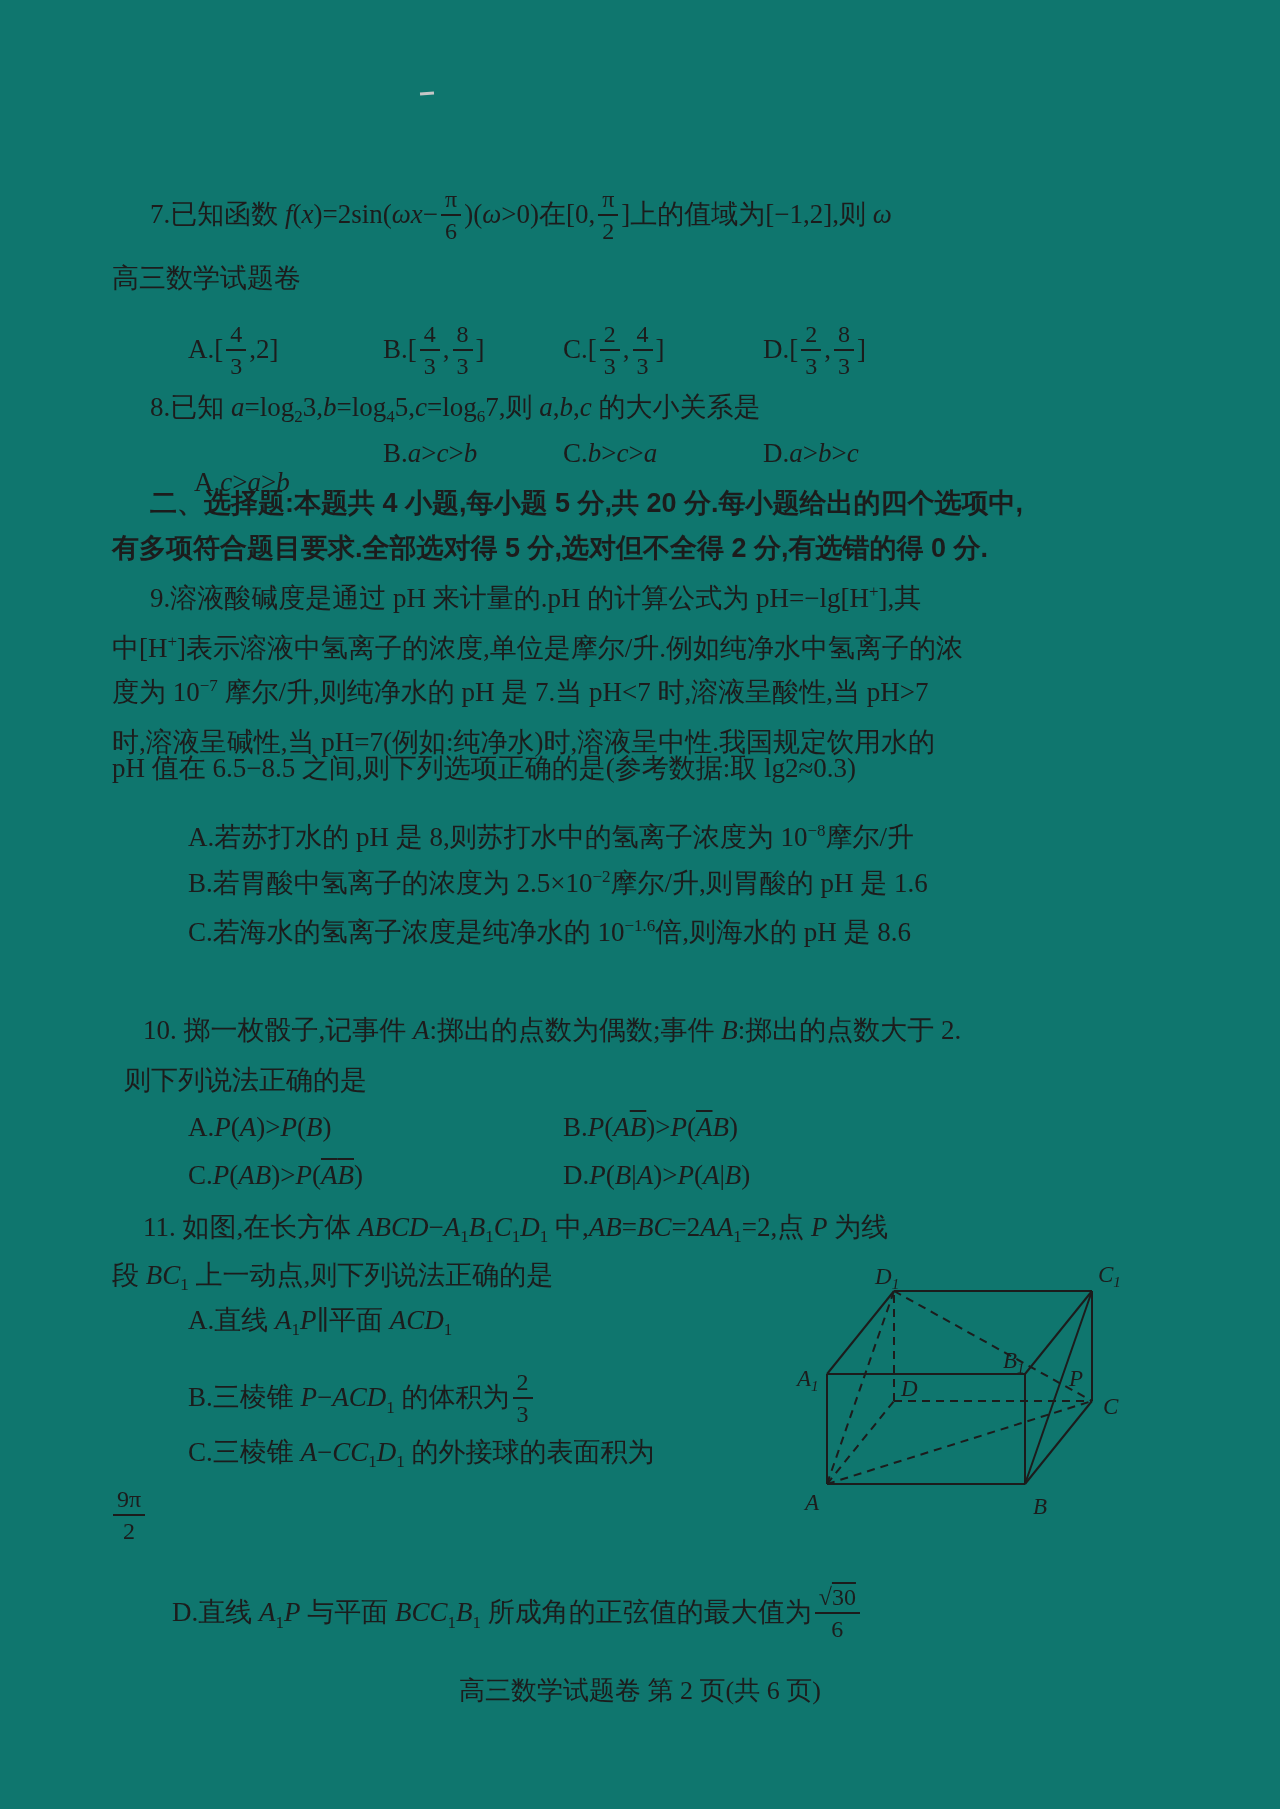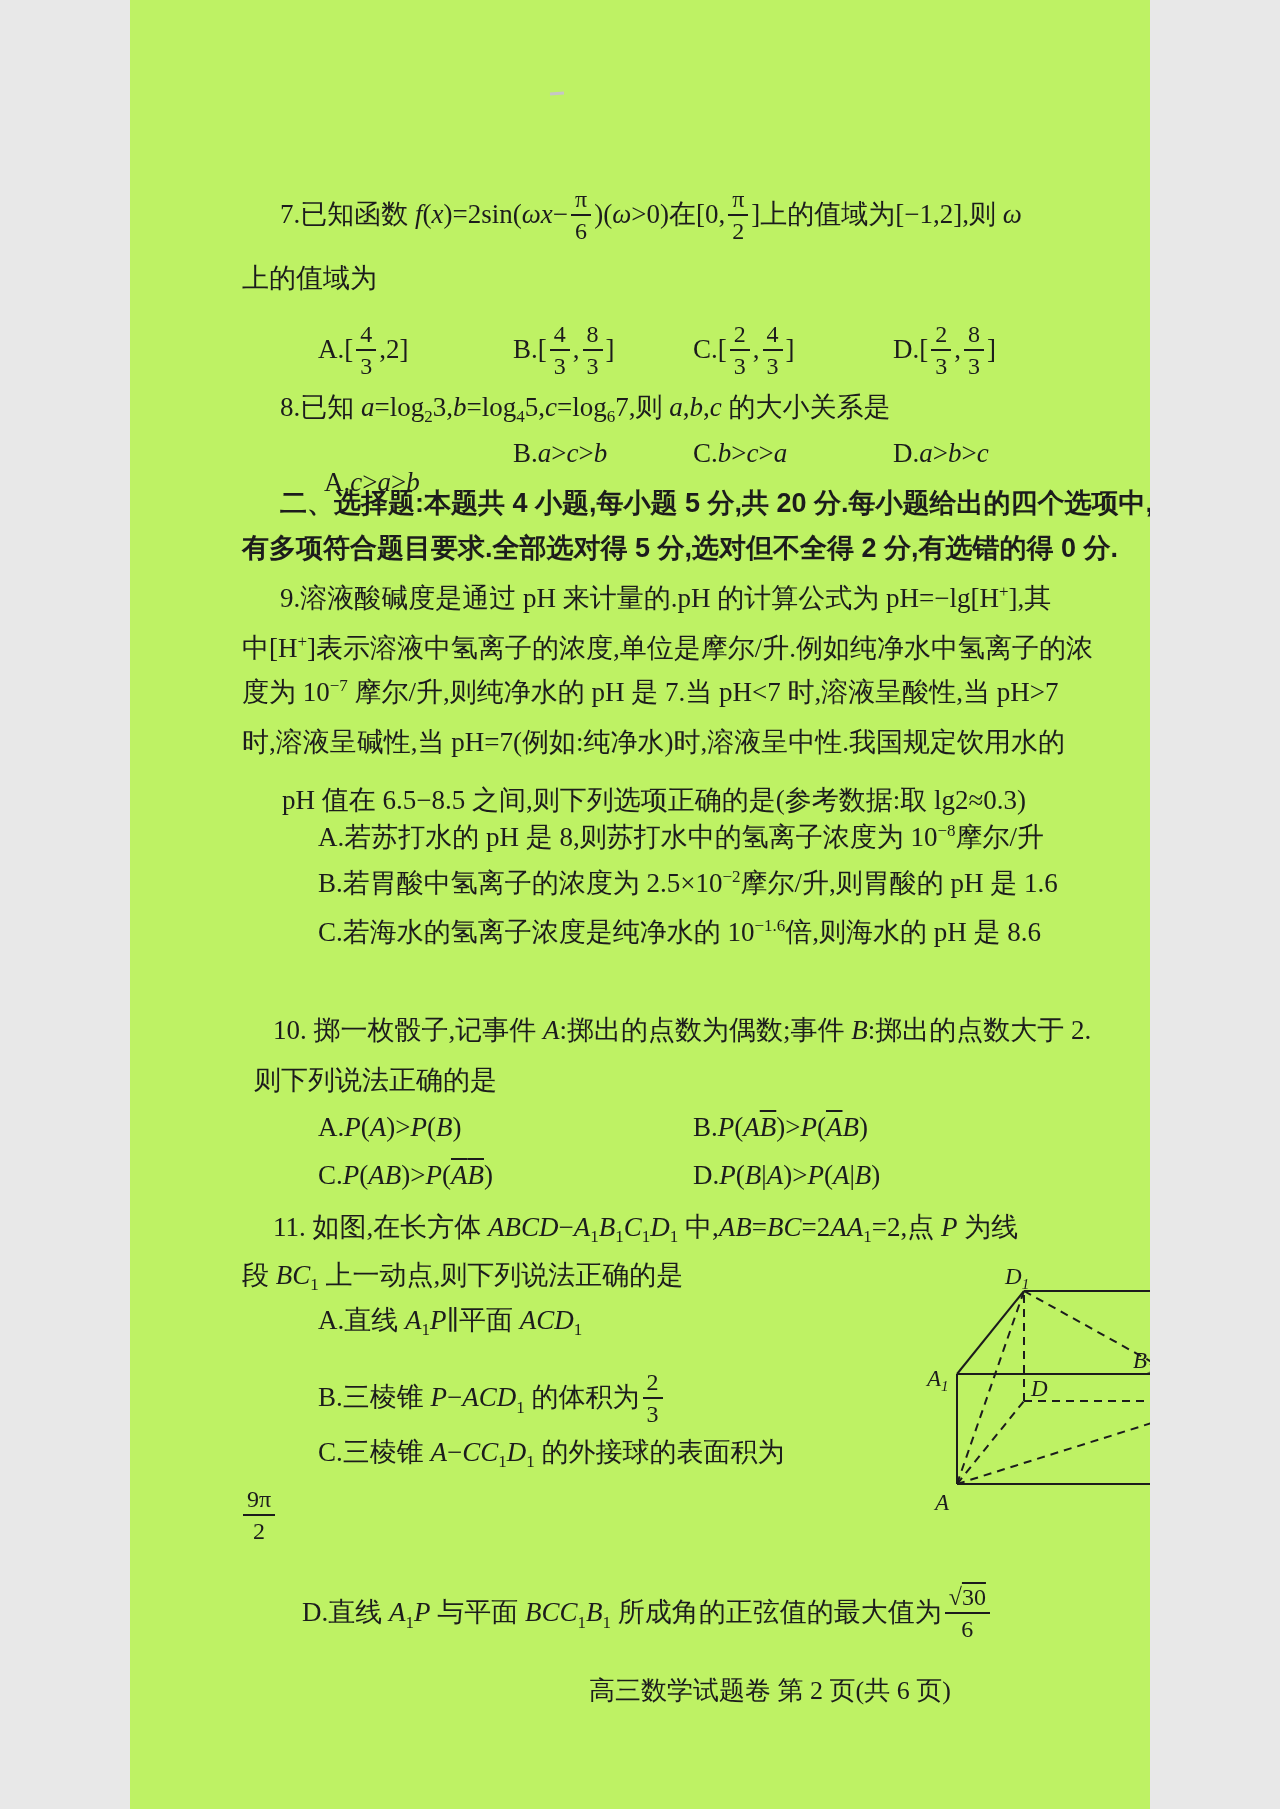--- a/index.html
+++ b/index.html
@@ -1,18 +1,18 @@
 <!DOCTYPE html>
 <html><head>
 <meta charset="utf-8">
 <style>
   html,body { margin:0; padding:0; background:#e8e8e8; }
   .page {
-    position:relative; width:1020px; height:1809px; margin:0 auto;
-    background:#bef264; overflow:hidden;
+    position:relative; width:1280px; height:1809px; margin:0 auto;
+    background:#0f766e; overflow:hidden;
     font-family:"Liberation Serif","DejaVu Serif",serif; color:#1c1c1c;
   }
   .line { position:absolute; white-space:nowrap; font-size:27px; line-height:34px; }
   .hei  { font-family:"Liberation Sans","DejaVu Sans",sans-serif; font-weight:700; }
   .mi   { font-style:italic; font-family:"Liberation Serif","DejaVu Serif",serif; }
   .mbar { font-style:italic; text-decoration:overline; }
   sup.msup { font-size:17px; line-height:0; }
   sub.msub { font-size:17px; line-height:0; }
   .frac { display:inline-block; vertical-align:middle; text-align:center; margin:0 3px; position:relative; top:-2px; }
   .frac .num { display:block; font-size:24px; line-height:26px; padding:0 4px 2px; border-bottom:2px solid #1c1c1c; }
@@ -28,40 +28,40 @@
   .fig .sublabel { font-size:15px; }
 </style>
 </head>
 <body>
 
 <div class="page">
 
   <div class="artifact"></div>
 
   <div class="line" style="left:150px; top:188px;">7.已知函数 <span class="mi">f</span>(<span class="mi">x</span>)=2sin(<span class="mi">ωx</span>−<span class="frac"><span class="num">π</span><span class="den">6</span></span>)(<span class="mi">ω</span>&gt;0)在[0,<span class="frac"><span class="num">π</span><span class="den">2</span></span>]上的值域为[−1,2],则 <span class="mi">ω</span></div>
-  <div class="line" style="left:112px; top:261px;">上的值域为</div>
+  <div class="line" style="left:112px; top:261px;">高三数学试题卷</div>
   <div class="line" style="left:188px; top:323px;">A.[<span class="frac"><span class="num">4</span><span class="den">3</span></span>,2]</div>
   <div class="line" style="left:383px; top:323px;">B.[<span class="frac"><span class="num">4</span><span class="den">3</span></span>,<span class="frac"><span class="num">8</span><span class="den">3</span></span>]</div>
   <div class="line" style="left:563px; top:323px;">C.[<span class="frac"><span class="num">2</span><span class="den">3</span></span>,<span class="frac"><span class="num">4</span><span class="den">3</span></span>]</div>
   <div class="line" style="left:763px; top:323px;">D.[<span class="frac"><span class="num">2</span><span class="den">3</span></span>,<span class="frac"><span class="num">8</span><span class="den">3</span></span>]</div>
 
   <div class="line" style="left:150px; top:390px;">8.已知 <span class="mi">a</span>=log<sub class="msub">2</sub>3,<span class="mi">b</span>=log<sub class="msub">4</sub>5,<span class="mi">c</span>=log<sub class="msub">6</sub>7,则 <span class="mi">a</span>,<span class="mi">b</span>,<span class="mi">c</span> 的大小关系是</div>
   <div class="line" style="left:194px; top:436px;margin-top:29px;">A.<span class="mi">c</span>&gt;<span class="mi">a</span>&gt;<span class="mi">b</span></div>
   <div class="line" style="left:383px; top:436px;">B.<span class="mi">a</span>&gt;<span class="mi">c</span>&gt;<span class="mi">b</span></div>
   <div class="line" style="left:563px; top:436px;">C.<span class="mi">b</span>&gt;<span class="mi">c</span>&gt;<span class="mi">a</span></div>
   <div class="line" style="left:763px; top:436px;">D.<span class="mi">a</span>&gt;<span class="mi">b</span>&gt;<span class="mi">c</span></div>
 
   <div class="line hei" style="left:150px; top:486px;">二、选择题:本题共 4 小题,每小题 5 分,共 20 分.每小题给出的四个选项中,</div>
   <div class="line hei" style="left:112px; top:531px;">有多项符合题目要求.全部选对得 5 分,选对但不全得 2 分,有选错的得 0 分.</div>
 
   <div class="line" style="left:150px; top:581px;">9.溶液酸碱度是通过 pH 来计量的.pH 的计算公式为 pH=−lg[H<sup class="msup">+</sup>],其</div>
   <div class="line" style="left:112px; top:631px;">中[H<sup class="msup">+</sup>]表示溶液中氢离子的浓度,单位是摩尔/升.例如纯净水中氢离子的浓</div>
   <div class="line" style="left:112px; top:675px;">度为 10<sup class="msup">−7</sup> 摩尔/升,则纯净水的 pH 是 7.当 pH&lt;7 时,溶液呈酸性,当 pH&gt;7</div>
   <div class="line" style="left:112px; top:725px;">时,溶液呈碱性,当 pH=7(例如:纯净水)时,溶液呈中性.我国规定饮用水的</div>
-  <div class="line" style="left:112px; top:783px;margin-left:40px;">pH 值在 6.5−8.5 之间,则下列选项正确的是(参考数据:取 lg2≈0.3)</div>
+  <div class="line" style="left:112px; top:751px;">pH 值在 6.5−8.5 之间,则下列选项正确的是(参考数据:取 lg2≈0.3)</div>
   <div class="line" style="left:188px; top:820px;">A.若苏打水的 pH 是 8,则苏打水中的氢离子浓度为 10<sup class="msup">−8</sup>摩尔/升</div>
   <div class="line" style="left:188px; top:866px;">B.若胃酸中氢离子的浓度为 2.5×10<sup class="msup">−2</sup>摩尔/升,则胃酸的 pH 是 1.6</div>
   <div class="line" style="left:188px; top:915px;">C.若海水的氢离子浓度是纯净水的 10<sup class="msup">−1.6</sup>倍,则海水的 pH 是 8.6</div>
 
   <div class="line" style="left:143px; top:1013px;">10. 掷一枚骰子,记事件 <span class="mi">A</span>:掷出的点数为偶数;事件 <span class="mi">B</span>:掷出的点数大于 2.</div>
   <div class="line" style="left:124px; top:1063px;">则下列说法正确的是</div>
   <div class="line" style="left:188px; top:1110px;">A.<span class="mi">P</span>(<span class="mi">A</span>)&gt;<span class="mi">P</span>(<span class="mi">B</span>)</div>
   <div class="line" style="left:563px; top:1110px;">B.<span class="mi">P</span>(<span class="mi">A</span><span class="mbar">B</span>)&gt;<span class="mi">P</span>(<span class="mbar">A</span><span class="mi">B</span>)</div>
   <div class="line" style="left:188px; top:1158px;">C.<span class="mi">P</span>(<span class="mi">AB</span>)&gt;<span class="mi">P</span>(<span class="mbar">A</span><span class="mbar">B</span>)</div>
   <div class="line" style="left:563px; top:1158px;">D.<span class="mi">P</span>(<span class="mi">B</span>|<span class="mi">A</span>)&gt;<span class="mi">P</span>(<span class="mi">A</span>|<span class="mi">B</span>)</div>

